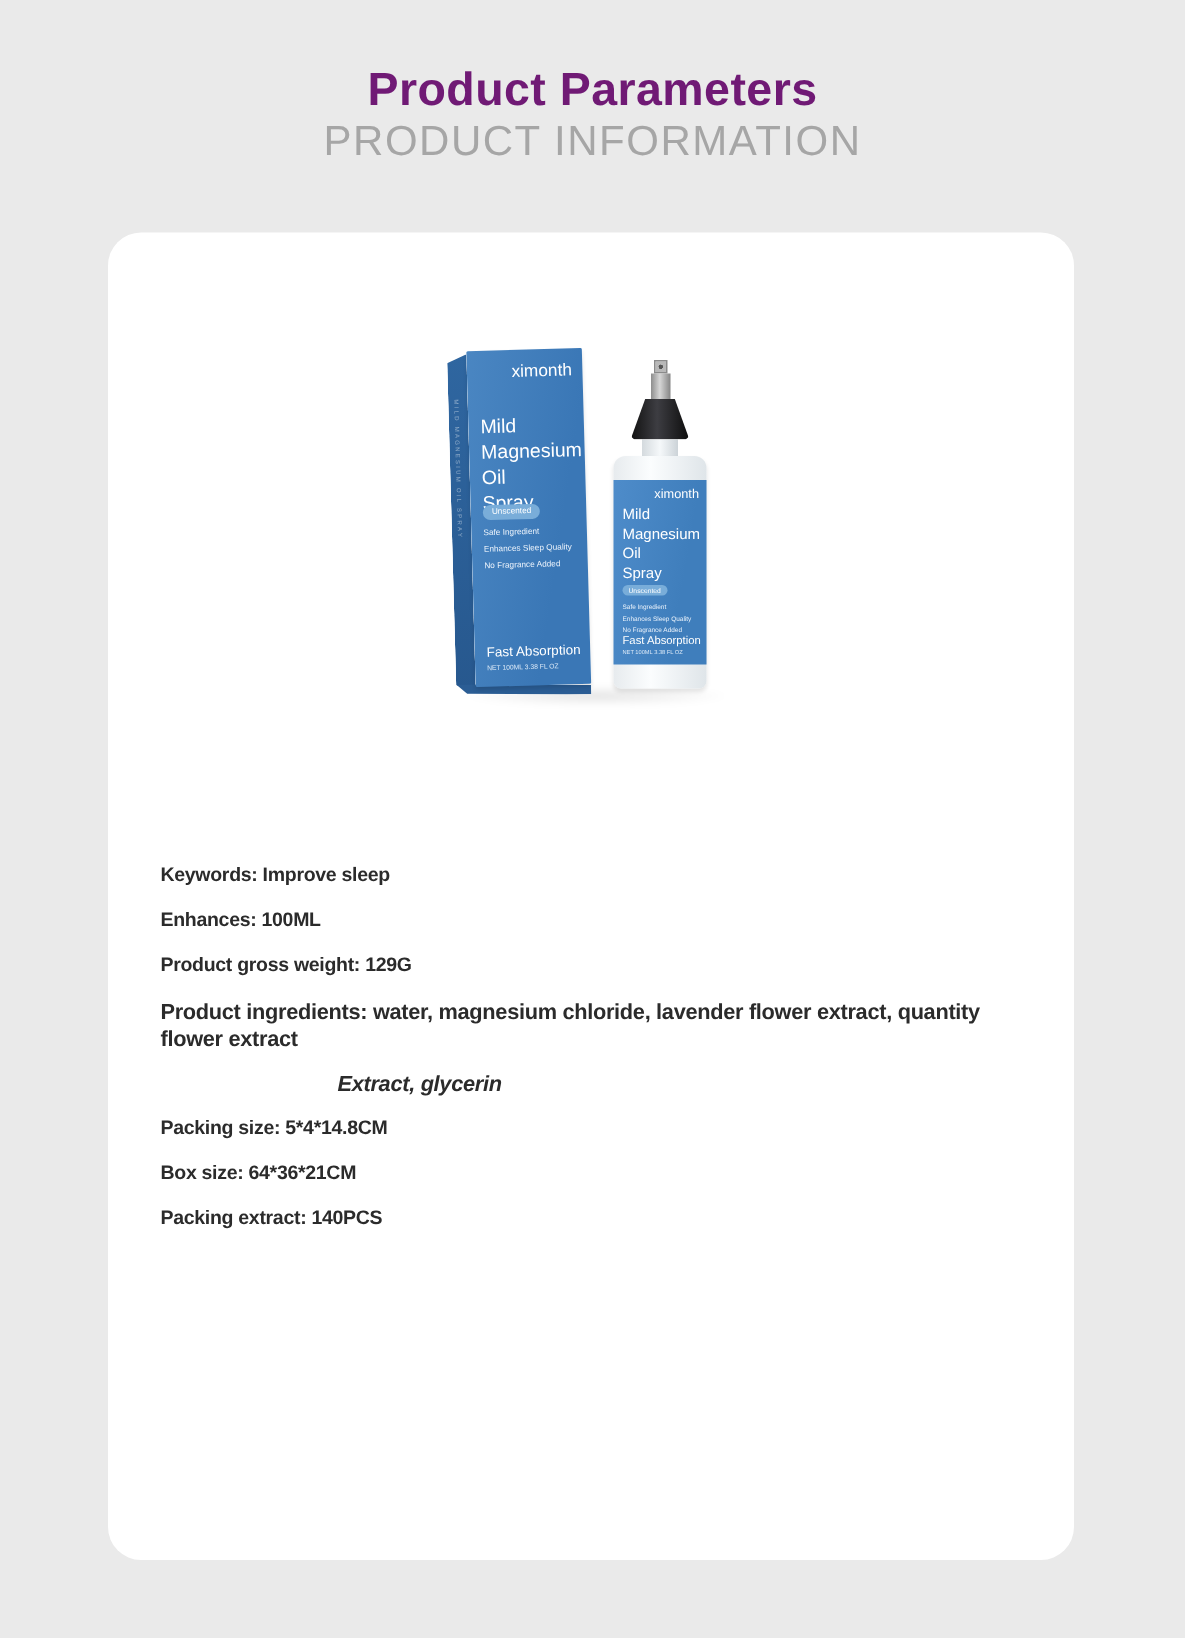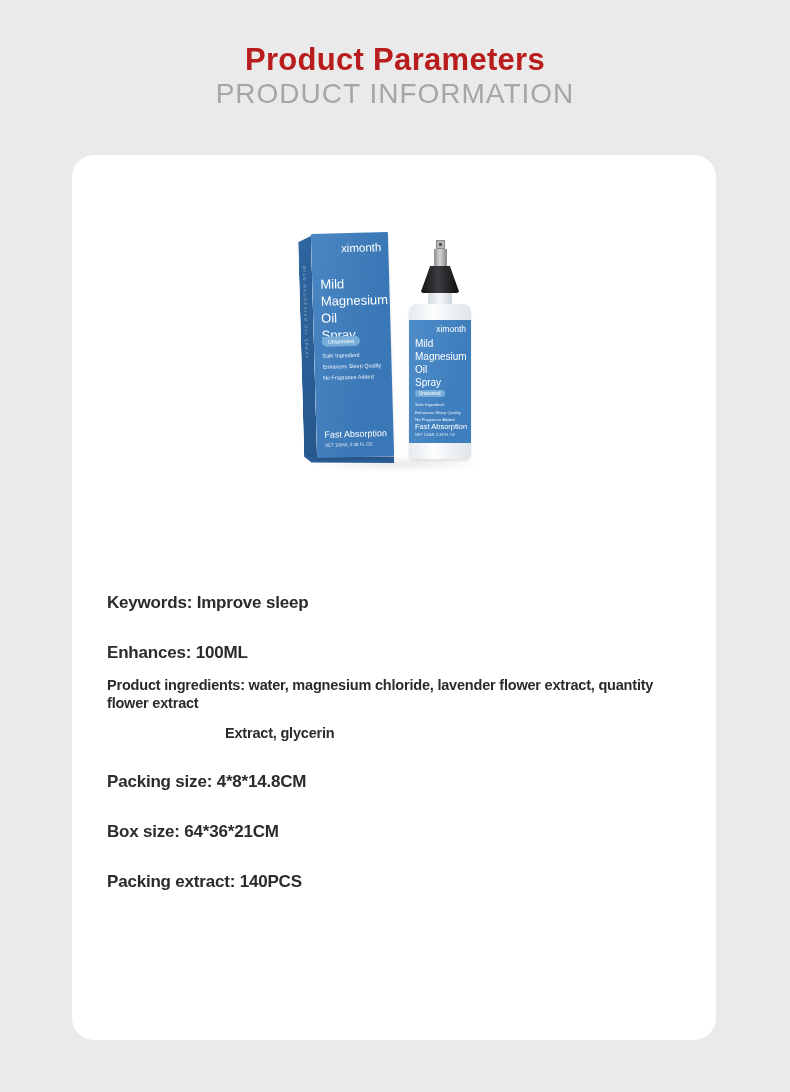--- a/index.html
+++ b/index.html
@@ -8,21 +8,21 @@
     background:#eaeaea;
     font-family:"Liberation Sans", sans-serif;
     position:relative;
     overflow:hidden;
   }
   .page-title {
     padding-top:42px;
     text-align:center;
     font-size:31px;
     font-weight:700;
-    color:#b91c1c;
+    color:#701a75;
     letter-spacing:0.3px;
   }
   .page-subtitle {
     text-align:center;
     font-size:28px;
     font-weight:400;
     color:#a6a6a6;
     letter-spacing:1px;
   }
   .card {
@@ -107,30 +107,30 @@
     font-size:4.5px; color:#ffffff; background:#79add9; border-radius:5px; padding:1px 4px;
   }
   .bl-feats { position:absolute; top:81px; left:6px; font-size:4.3px; line-height:7.5px; color:#eaf2fb; }
   .bl-claim { position:absolute; top:102px; left:6px; font-size:7.5px; color:#ffffff; }
   .bl-net   { position:absolute; top:113px; left:6px; font-size:3.8px; color:#d8e7f6; }
 
   
   .specs { padding:15px 30px 0 35px; }
   .spec {
     font-weight:700; color:#2b2b2b;
-    font-size:17px; line-height:20px;
+    font-size:13px; line-height:20px;
     letter-spacing:-0.2px;
-    margin-top:30px;
+    margin-top:10px;
   }
   .spec.sm { font-size:14.5px; line-height:18px; }
   .spec.first { margin-top:0; }
   .spec.gap-sm  { margin-top:13px; }
   .spec.gap-xs  { margin-top:12px; }
   .spec.gap-lg  { margin-top:22px; }
-  .spec.indent  { padding-left:118px; }
+  .spec.indent  { padding-left:118px;font-style:italic; }
 </style>
 </head>
 <body>
 
 <div class="page-title">Product Parameters</div>
 <div class="page-subtitle">PRODUCT INFORMATION</div>
 
 <div class="card">
 
   <div class="photo">
@@ -183,20 +183,21 @@
           <div class="bl-claim">Fast Absorption</div>
           <div class="bl-net">NET 100ML 3.38 FL OZ</div>
         </div>
       </div>
     </div>
   </div>
 
   <div class="specs">
     <div class="spec">Keywords: Improve sleep</div>
     <div class="spec">Enhances: 100ML</div>
+    <div class="spec">Product gross weight: 129G</div>
     <div class="spec sm gap-sm">Product ingredients: water, magnesium chloride, lavender flower extract, quantity flower extract</div>
     <div class="spec sm gap-xs indent">Extract, glycerin</div>
-    <div class="spec">Packing size: 4*8*14.8CM</div>
+    <div class="spec">Packing size: 5*4*14.8CM</div>
     <div class="spec">Box size: 64*36*21CM</div>
     <div class="spec">Packing extract: 140PCS</div>
   </div>
 
 </div>
 
 </body></html>

